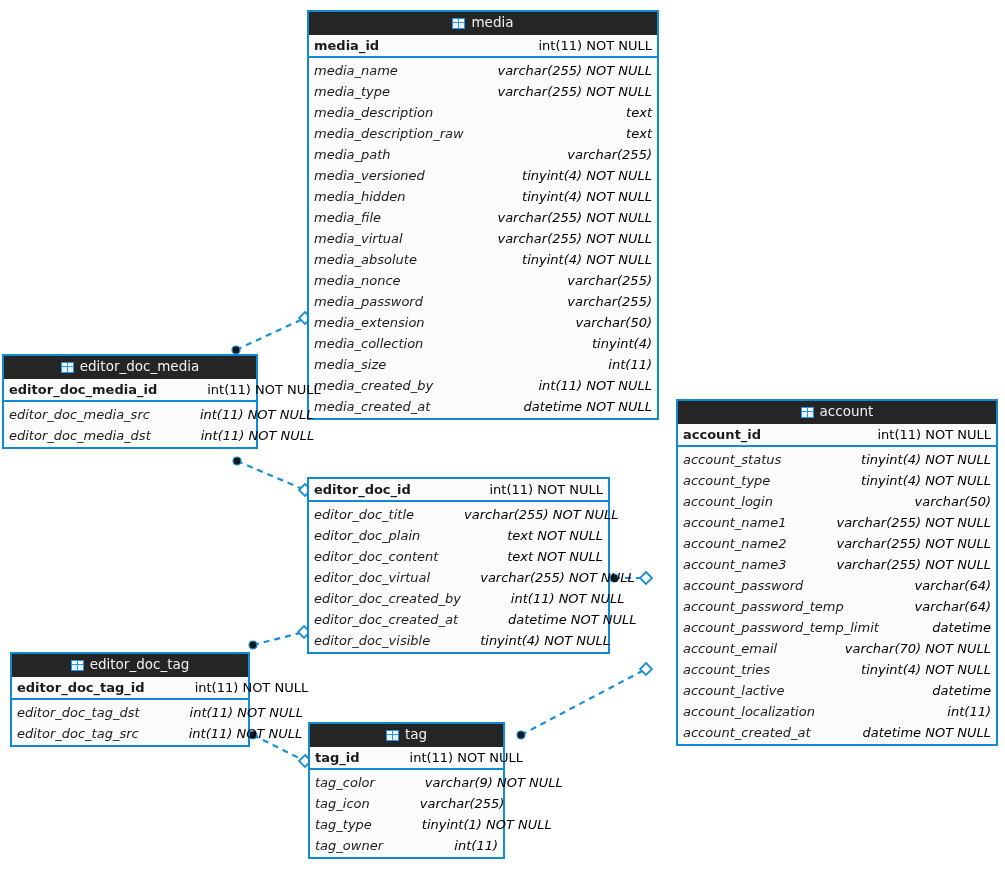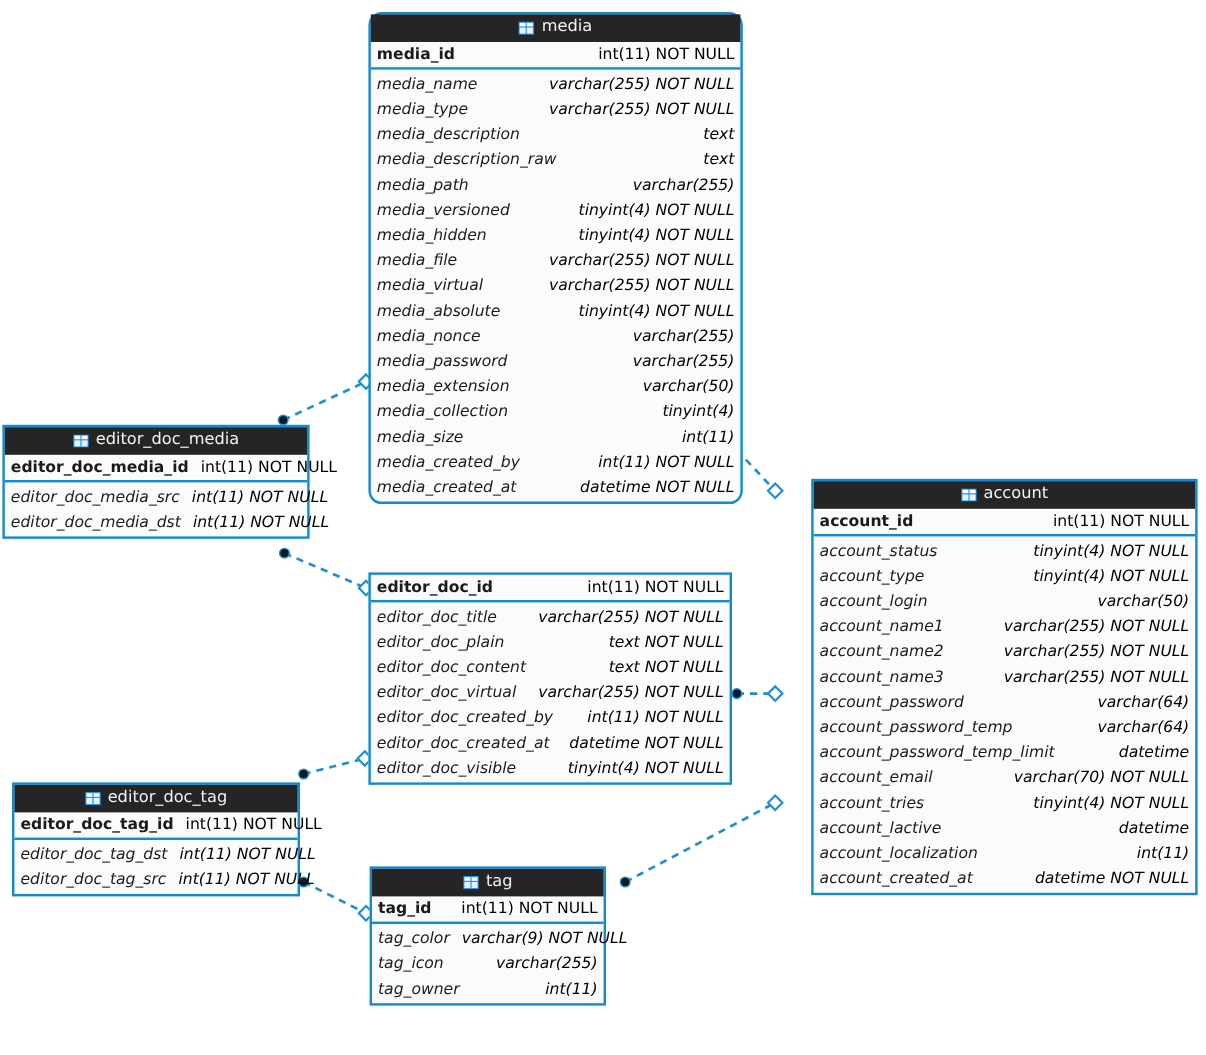--- a/index.html
+++ b/index.html
@@ -61,39 +61,40 @@
   }
   .col-row {
     display: flex;
     justify-content: space-between;
     align-items: center;
     font-size: 13px;
     color: #1b1b1b;
     padding: 3px 5px 3px 5px;
     line-height: 15px;
     white-space: nowrap;
+    gap: 40px;
   }
   .col-row.pk-row .col-name {
     font-weight: bold;
   }
   .col-name {
     padding-right: 10px;
   }
   .col-type {
     color: #000000;
     text-align: right;
   }
   .cols-body {
     padding-top: 2px;
     padding-bottom: 1px;
     font-style: italic;
   }
 
   
-  #tbl-media      { left: 307px; top: 10px;  width: 312px; border-radius: 11px; }
+  #tbl-media      { left: 307px; top: 10px;  width: 352px; }
   #tbl-editor-doc-media { left: 2px;  top: 354px; width: 256px; }
   #tbl-editor-doc { left: 307px; top: 477px; width: 303px; }
   #tbl-editor-doc-tag   { left: 10px;  top: 638px; width: 240px; margin-top: 14px; }
   #tbl-tag        { left: 308px; top: 722px; width: 197px; }
   #tbl-account    { left: 676px; top: 399px; width: 322px; }
 </style>
 </head>
 <body>
 
 <div id="canvas">
@@ -349,20 +350,24 @@
         <div class="cols-body">
           <div class="col-row">
             <span class="col-name">tag_color</span>
             <span class="col-type">varchar(9) NOT NULL</span>
           </div>
           <div class="col-row">
             <span class="col-name">tag_icon</span>
             <span class="col-type">varchar(255)</span>
           </div>
           <div class="col-row">
+            <span class="col-name">tag_type</span>
+            <span class="col-type">tinyint(1) NOT NULL</span>
+          </div>
+          <div class="col-row">
             <span class="col-name">tag_owner</span>
             <span class="col-type">int(11)</span>
           </div>
         </div>
       </div>
   </div>
 
   <div class="table-box" id="tbl-account">
     <div class="table-header">
       <span class="tbl-icon">

